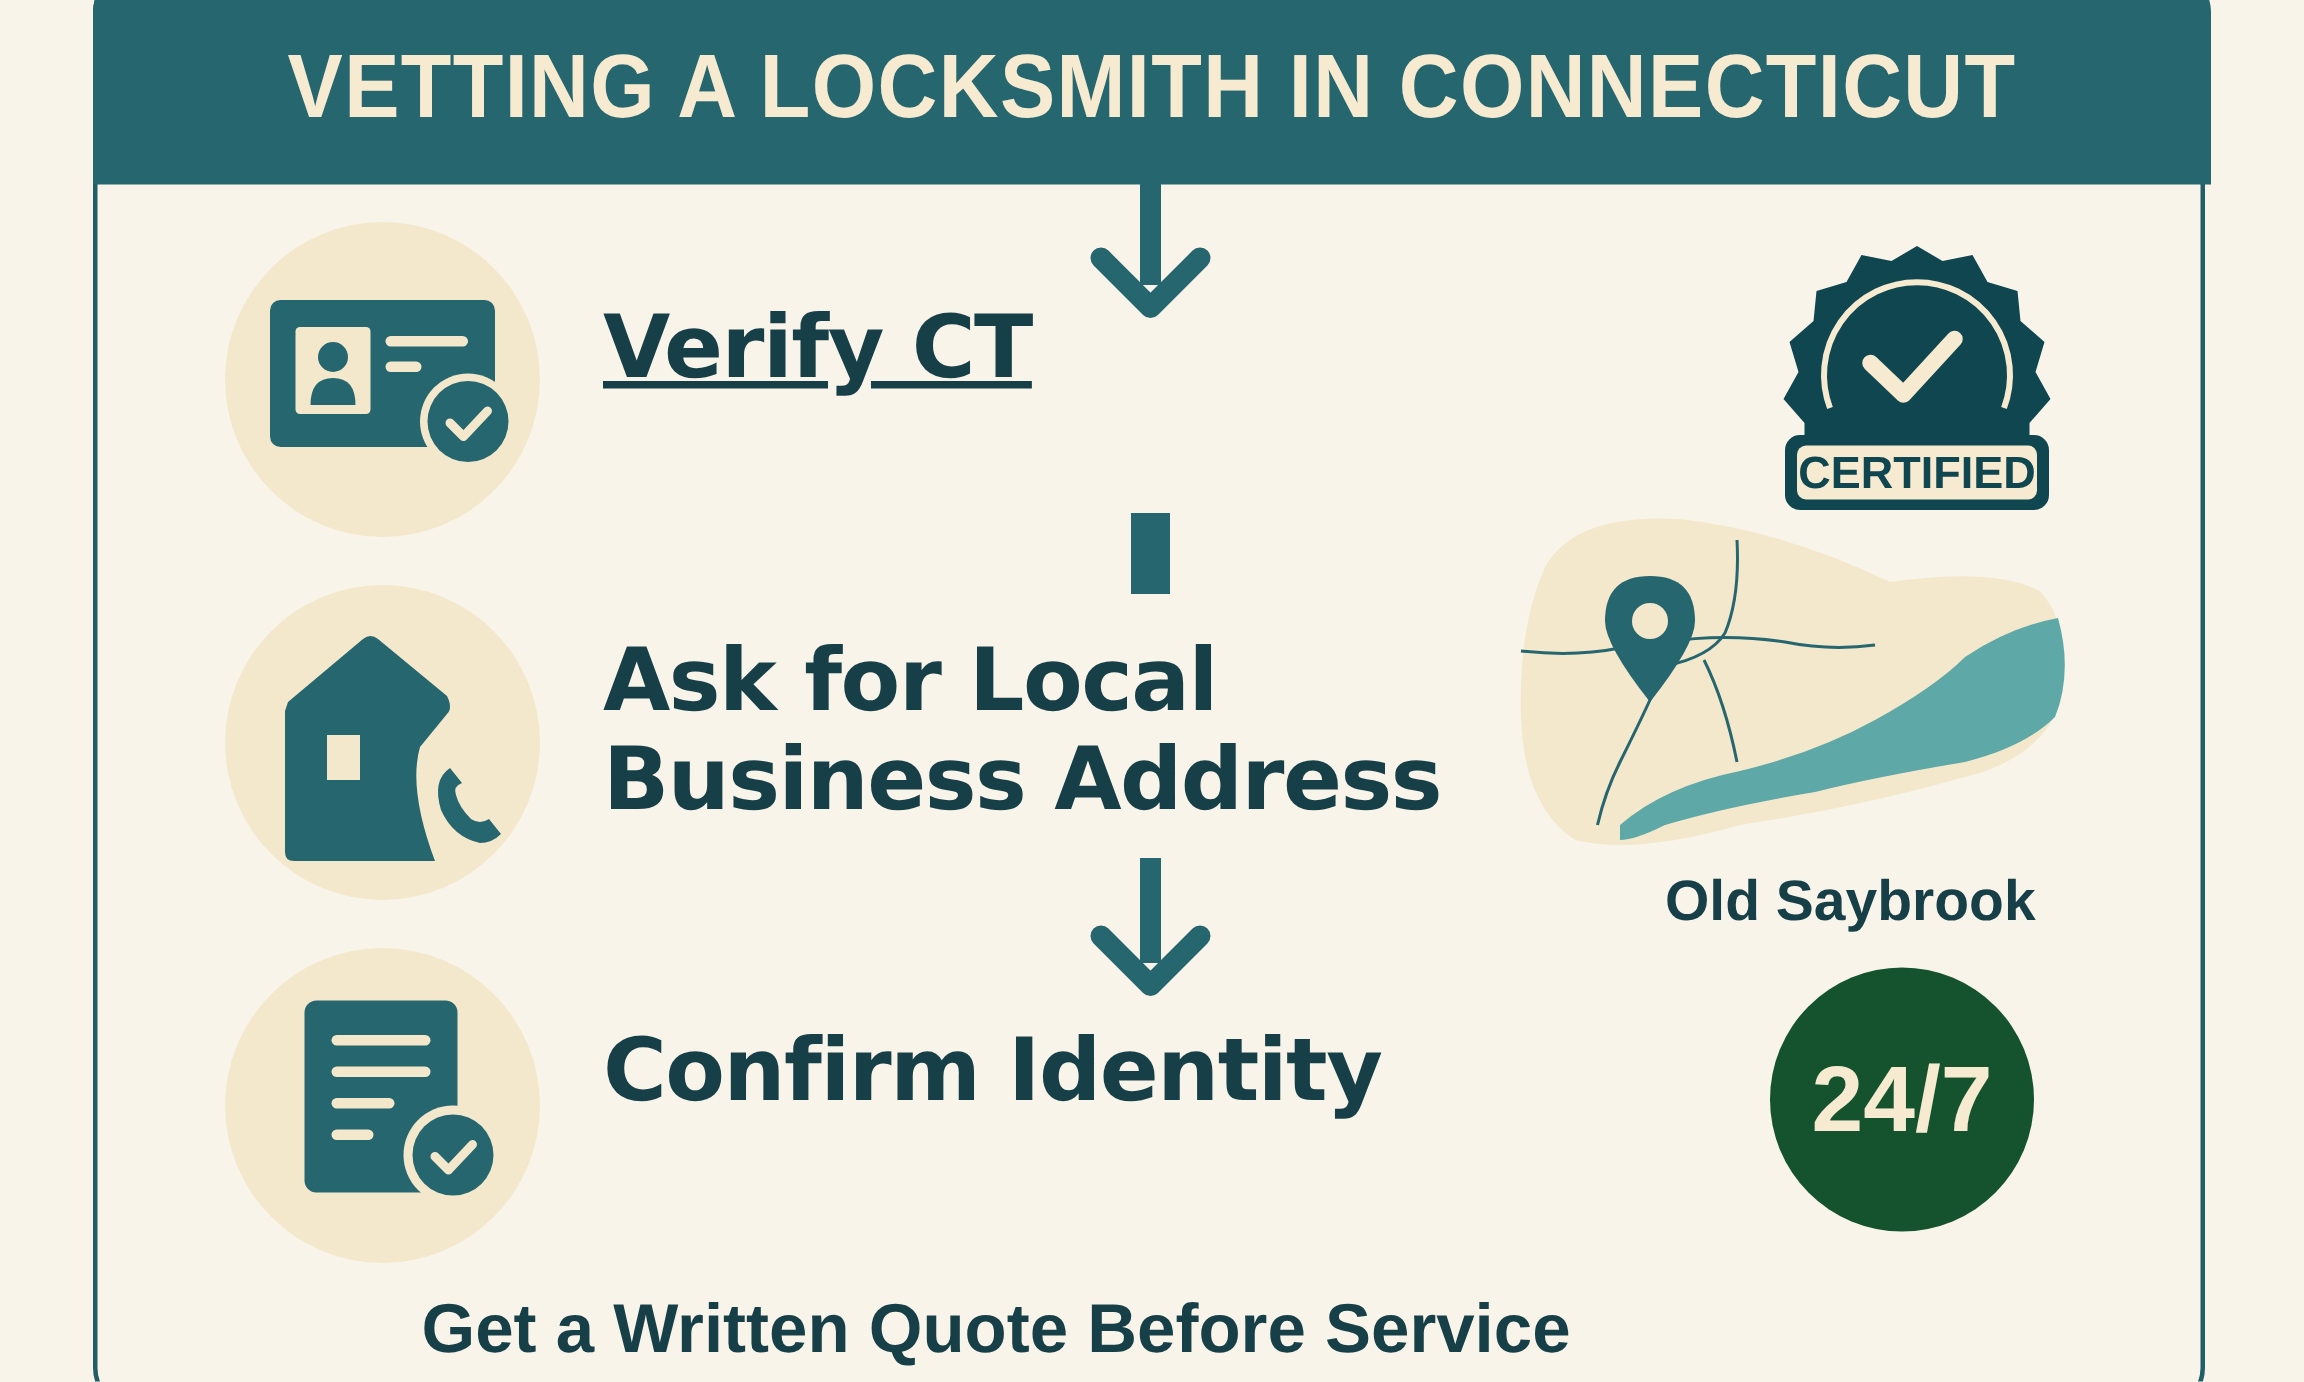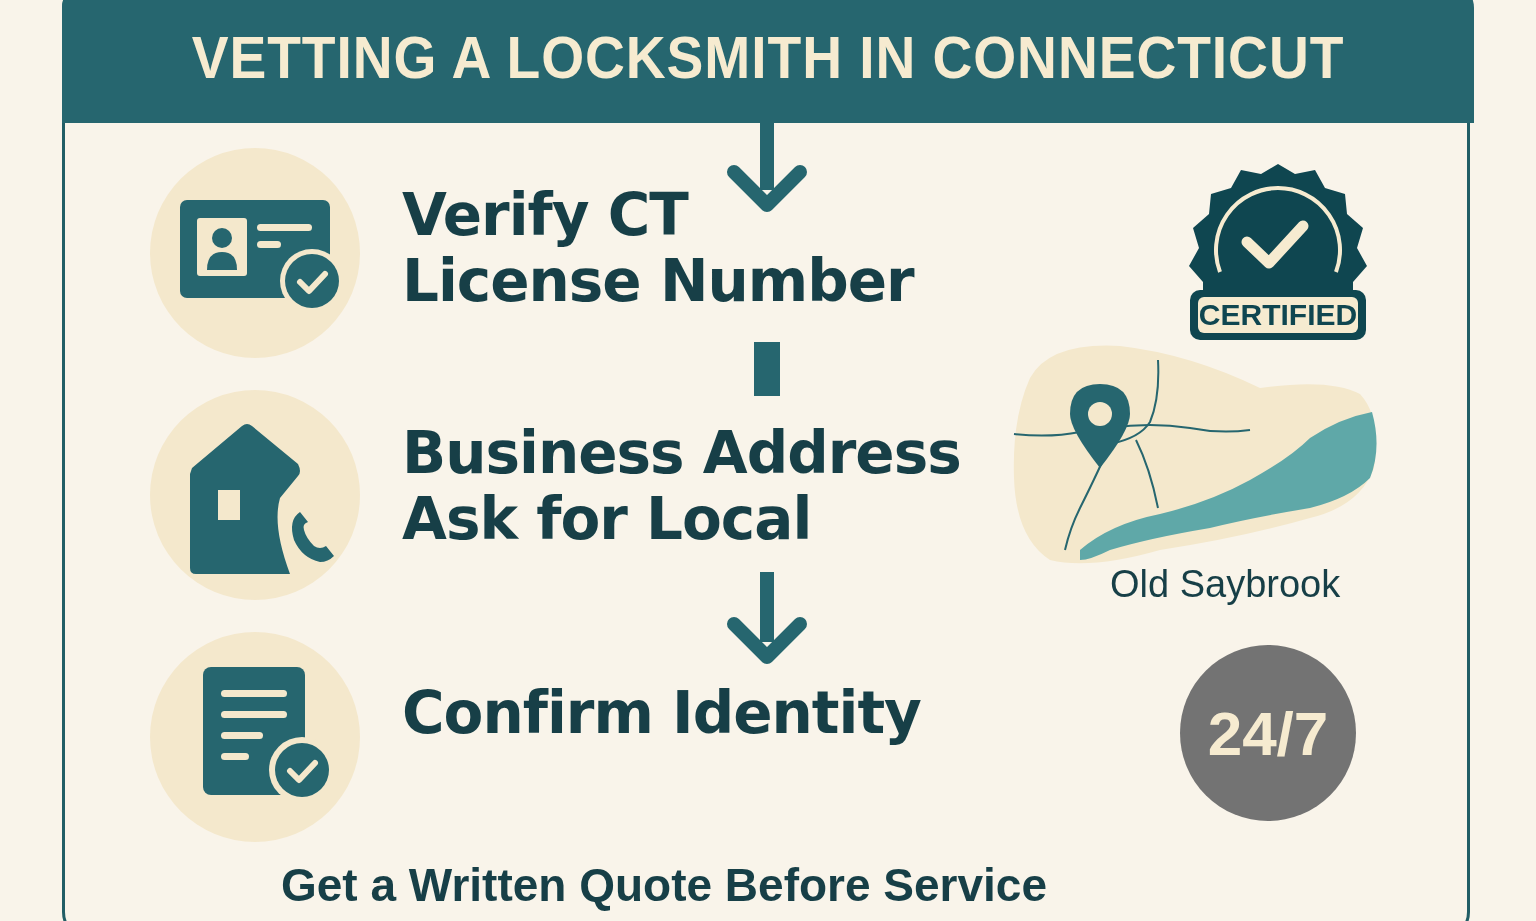--- a/index.html
+++ b/index.html
@@ -33,21 +33,21 @@
     font-size: 58px; line-height: 66px; white-space: nowrap;
     font-family: "DejaVu Sans", sans-serif; letter-spacing: -1px;
   }
   .connector { position: absolute; }
   .side-label {
     position: absolute; color: #173f47; font-size: 38px; white-space: nowrap;
     font-family: "Liberation Sans", sans-serif;
   }
   .badge-247 {
     position: absolute; left: 1180px; top: 645px; width: 176px; height: 176px;
-    border-radius: 50%; background: #737373; color: #f6ebd0;
+    border-radius: 50%; background: #14532d; color: #f6ebd0;
     display: flex; align-items: center; justify-content: center;
     font-size: 62px; font-weight: bold;
   }
   .footer-text {
     position: absolute; left: 0; width: 1328px; top: 858px; text-align: center;
     color: #173f47; font-size: 46px; font-weight: bold; white-space: nowrap;
     font-family: "Liberation Sans", sans-serif;
   }
 </style>
 </head>
@@ -63,35 +63,34 @@
     <rect x="47" y="70" width="50" height="58" rx="3" fill="#f4e8cc"></rect>
     <circle cx="72" cy="90" r="10" fill="#26666f"></circle>
     <path d="M57 122 Q57 104 72 104 Q87 104 87 122 Z" fill="#26666f"></path>
     <rect x="107" y="76" width="55" height="7" rx="3.5" fill="#f4e8cc"></rect>
     <rect x="107" y="93" width="24" height="7" rx="3.5" fill="#f4e8cc"></rect>
     <circle cx="162" cy="133" r="32" fill="#f4e8cc"></circle>
     <circle cx="162" cy="133" r="27" fill="#26666f"></circle>
     <path d="M150 134 L159 143 L175 126" stroke="#f4e8cc" stroke-width="6" fill="none" stroke-linecap="round" stroke-linejoin="round"></path>
   </svg>
 </div>
-<div class="step-text" style="top:182px;">
+<div class="step-text" style="top:198px;text-decoration:underline;">
   <div>Verify CT</div>
-  <div>License Number</div>
 </div>
 
 <div class="icon-circle" style="left:150px; top:390px;">
   <svg width="210" height="210" viewBox="0 0 210 210">
     <path d="M42 52 L92 10 Q97 6 102 10 L148 48 Q152 56 148 60 L130 82 Q122 110 140 158 L46 158 Q40 158 40 152 L40 58 Z" fill="#26666f" transform="translate(0,26)"></path>
     <rect x="68" y="100" width="22" height="30" fill="#f4e8cc"></rect>
     <path d="M150 122 Q138 130 144 150 Q152 168 170 172 Q178 172 184 166 L176 156 Q170 160 164 156 Q156 148 154 140 Q152 134 158 132 Z" fill="#26666f"></path>
   </svg>
 </div>
 <div class="step-text" style="top:420px;">
+  <div>Ask for Local</div>
   <div>Business Address</div>
-  <div>Ask for Local</div>
 </div>
 
 <div class="icon-circle" style="left:150px; top:632px;">
   <svg width="210" height="210" viewBox="0 0 210 210">
     <rect x="53" y="35" width="102" height="128" rx="8" fill="#26666f"></rect>
     <rect x="71" y="58" width="66" height="7" rx="3.5" fill="#f4e8cc"></rect>
     <rect x="71" y="79" width="66" height="7" rx="3.5" fill="#f4e8cc"></rect>
     <rect x="71" y="100" width="42" height="7" rx="3.5" fill="#f4e8cc"></rect>
     <rect x="71" y="121" width="28" height="7" rx="3.5" fill="#f4e8cc"></rect>
     <circle cx="152" cy="138" r="33" fill="#f4e8cc"></circle>
@@ -124,17 +123,17 @@
 
 <svg style="position:absolute; left:1010px; top:338px;" width="372" height="232" viewBox="0 0 372 232">
   <path d="M20 40 Q40 4 110 8 Q180 16 250 50 Q320 40 350 56 Q372 80 364 130 Q350 168 300 180 Q230 200 150 212 Q80 232 40 222 Q6 200 4 140 Q2 80 20 40 Z" fill="#f4e8cc"></path>
   <path d="M70 212 Q100 186 150 176 Q200 164 240 142 Q280 120 300 100 Q330 80 362 74 Q372 110 360 140 Q340 160 300 170 Q240 180 200 190 Q140 200 100 212 Q80 222 70 222 Z" fill="#5fa8a8"></path>
   <path d="M4 96 Q40 100 70 94 Q90 92 100 90 Q140 84 180 90 Q210 96 240 92" stroke="#26666f" stroke-width="2" fill="none"></path>
   <path d="M148 22 Q150 60 140 84 Q130 100 100 106 Q90 130 70 170 Q60 190 55 212" stroke="#26666f" stroke-width="2" fill="none"></path>
   <path d="M126 102 Q140 130 148 170" stroke="#26666f" stroke-width="2" fill="none"></path>
   <path d="M90 46 Q60 46 60 76 Q60 92 90 130 Q120 92 120 76 Q120 46 90 46 Z" fill="#26666f"></path>
   <circle cx="90" cy="76" r="12" fill="#f4e8cc"></circle>
 </svg>
-<div class="side-label" style="left:1110px; top:563px;">Old Saybrook</div>
+<div class="side-label" style="left:1110px; top:580px;font-weight:bold;">Old Saybrook</div>
 
 <div class="badge-247">24/7</div>
 
 <div class="footer-text">Get a Written Quote Before Service</div>
 
 </body></html>

